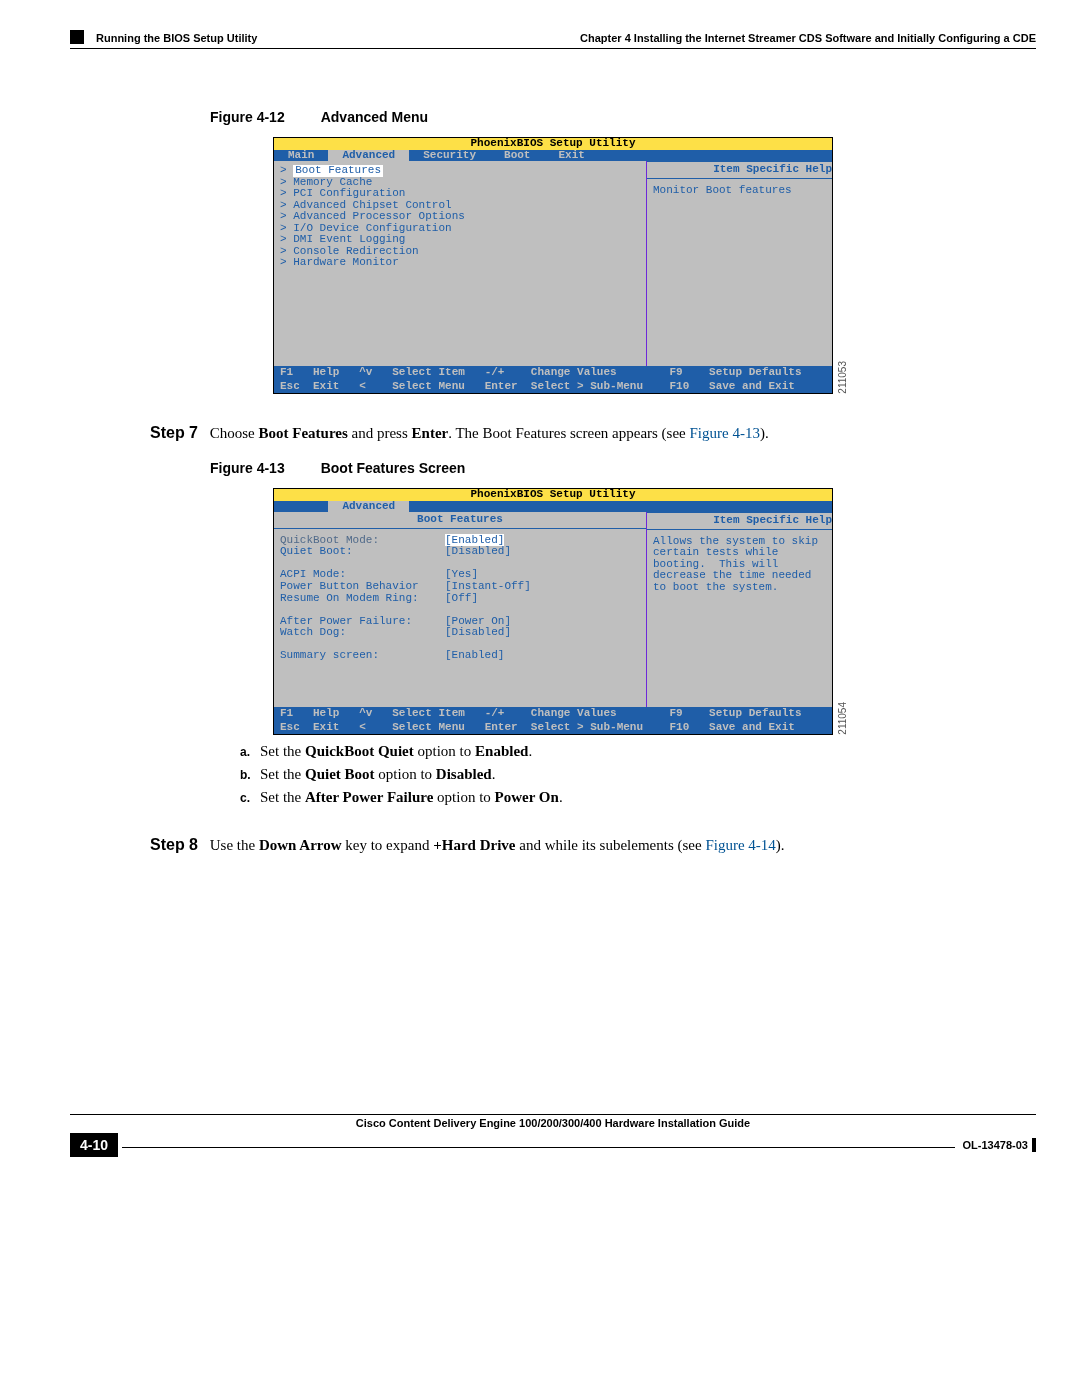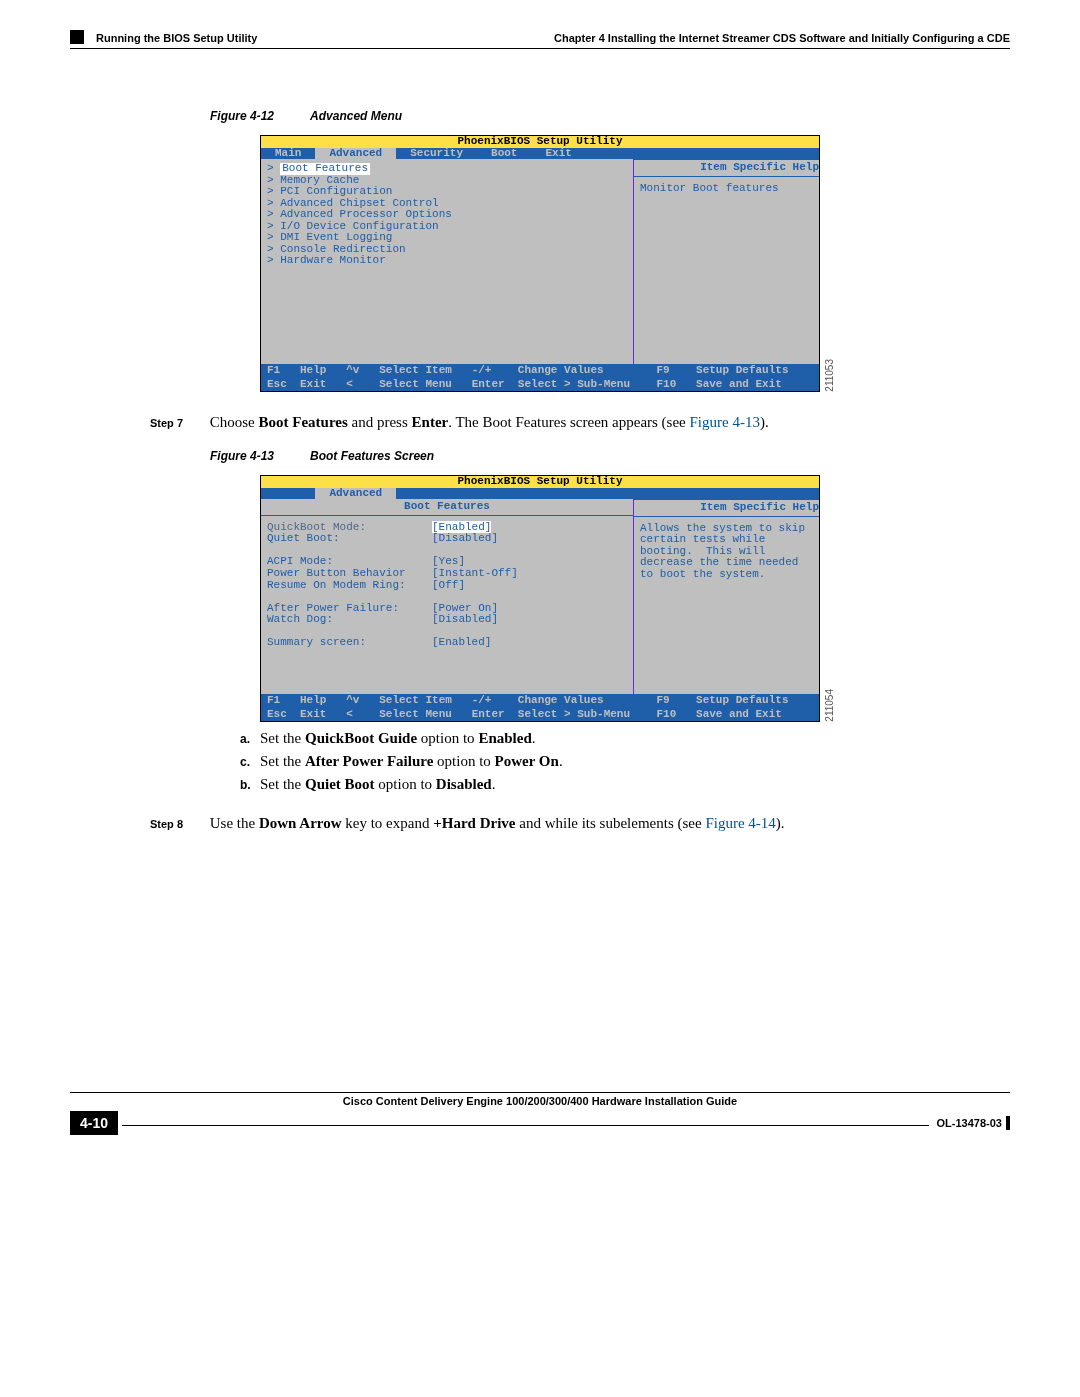--- a/index.html
+++ b/index.html
@@ -5,21 +5,21 @@
   * { margin: 0; padding: 0; box-sizing: border-box; }
   body {
     background: #fff;
     font-family: "Times New Roman", Times, serif;
     font-size: 14px;
     color: #000;
     width: 1080px;
     margin: 0 auto;
   }
   .page {
-    padding: 30px 70px 40px 70px;
+    padding: 30px 44px 40px 70px;
     position: relative;
   }
   
   .hdr {
     display: flex;
     justify-content: space-between;
     align-items: flex-end;
     font-family: Arial, Helvetica, sans-serif;
     font-size: 11px;
     font-weight: bold;
@@ -35,22 +35,21 @@
     border-top: 1px solid #000;
     margin-bottom: 60px;
   }
   .hdr .chapter {
     text-align: right;
   }
   
   .fig-cap {
     font-family: Arial, Helvetica, sans-serif;
     font-weight: bold;
-    font-style: italic;
-    font-size: 12px;
+    font-size: 14px;
     margin: 18px 0 12px 140px;
   }
   .fig-cap .gap { display:inline-block; width:36px; }
   
   .bios {
     margin: 0 auto 6px auto;
     width: 560px;
     font-family: "Courier New", monospace;
     font-size: 11px;
     line-height: 1.05;
@@ -138,23 +137,24 @@
   .bios-left .hlval { background:#fff; color:#1f5ea8; }
   .bios-left .dim { color:#506a8a; }
   
   .step-row {
     margin: 22px 0 8px 80px;
     font-size:15px;
   }
   .step-row .step-label {
     font-family: Arial, Helvetica, sans-serif;
     font-weight:bold;
-    font-size:11px;
+    font-size:16px;
     display:inline-block;
     width: 56px;
+    margin-top: 8px;
   }
   .sub-list {
     margin: 8px 0 8px 170px;
     font-size:15px;
   }
   .sub-list li { list-style:none; margin:6px 0; }
   .sub-list .let {
     font-family: Arial, Helvetica, sans-serif;
     font-weight:bold;
     font-size:12px;
@@ -286,23 +286,23 @@
         <div class="help-title">Item Specific Help</div>
         <pre>Allows the system to skip certain tests while booting.  This will decrease the time needed to boot the system.</pre>
       </div>
     </div>
     <div class="bios-foot">F1   Help   ^v   Select Item   -/+    Change Values        F9    Setup Defaults</div>
     <div class="bios-foot">Esc  Exit   &lt;    Select Menu   Enter  Select &gt; Sub-Menu    F10   Save and Exit</div>
     <div class="bios-side-num">211054</div>
   </div>
 
   <ul class="sub-list">
-    <li><span class="let">a.</span><span>Set the </span><b>QuickBoot Guide</b><span> option to </span><b>Enabled</b><span>.</span></li>
+    <li><span class="let">a.</span><span>Set the </span><b>QuickBoot Quiet</b><span> option to </span><b>Enabled</b><span>.</span></li>
+    <li><span class="let">b.</span><span>Set the </span><b>Quiet Boot</b><span> option to </span><b>Disabled</b><span>.</span></li>
     <li><span class="let">c.</span><span>Set the </span><b>After Power Failure</b><span> option to </span><b>Power On</b><span>.</span></li>
-    <li><span class="let">b.</span><span>Set the </span><b>Quiet Boot</b><span> option to </span><b>Disabled</b><span>.</span></li>
   </ul>
 
   <div class="step-row">
     <span class="step-label">Step 8</span>
     <span>Use the </span><b>Down Arrow</b><span> key to expand </span><b>+Hard Drive</b><span> and while its subelements (see </span><a class="xref">Figure 4-14</a><span>).</span>
   </div>
 
   <div class="footer">
     <div class="guide">Cisco Content Delivery Engine 100/200/300/400 Hardware Installation Guide</div>
     <div class="bar">

